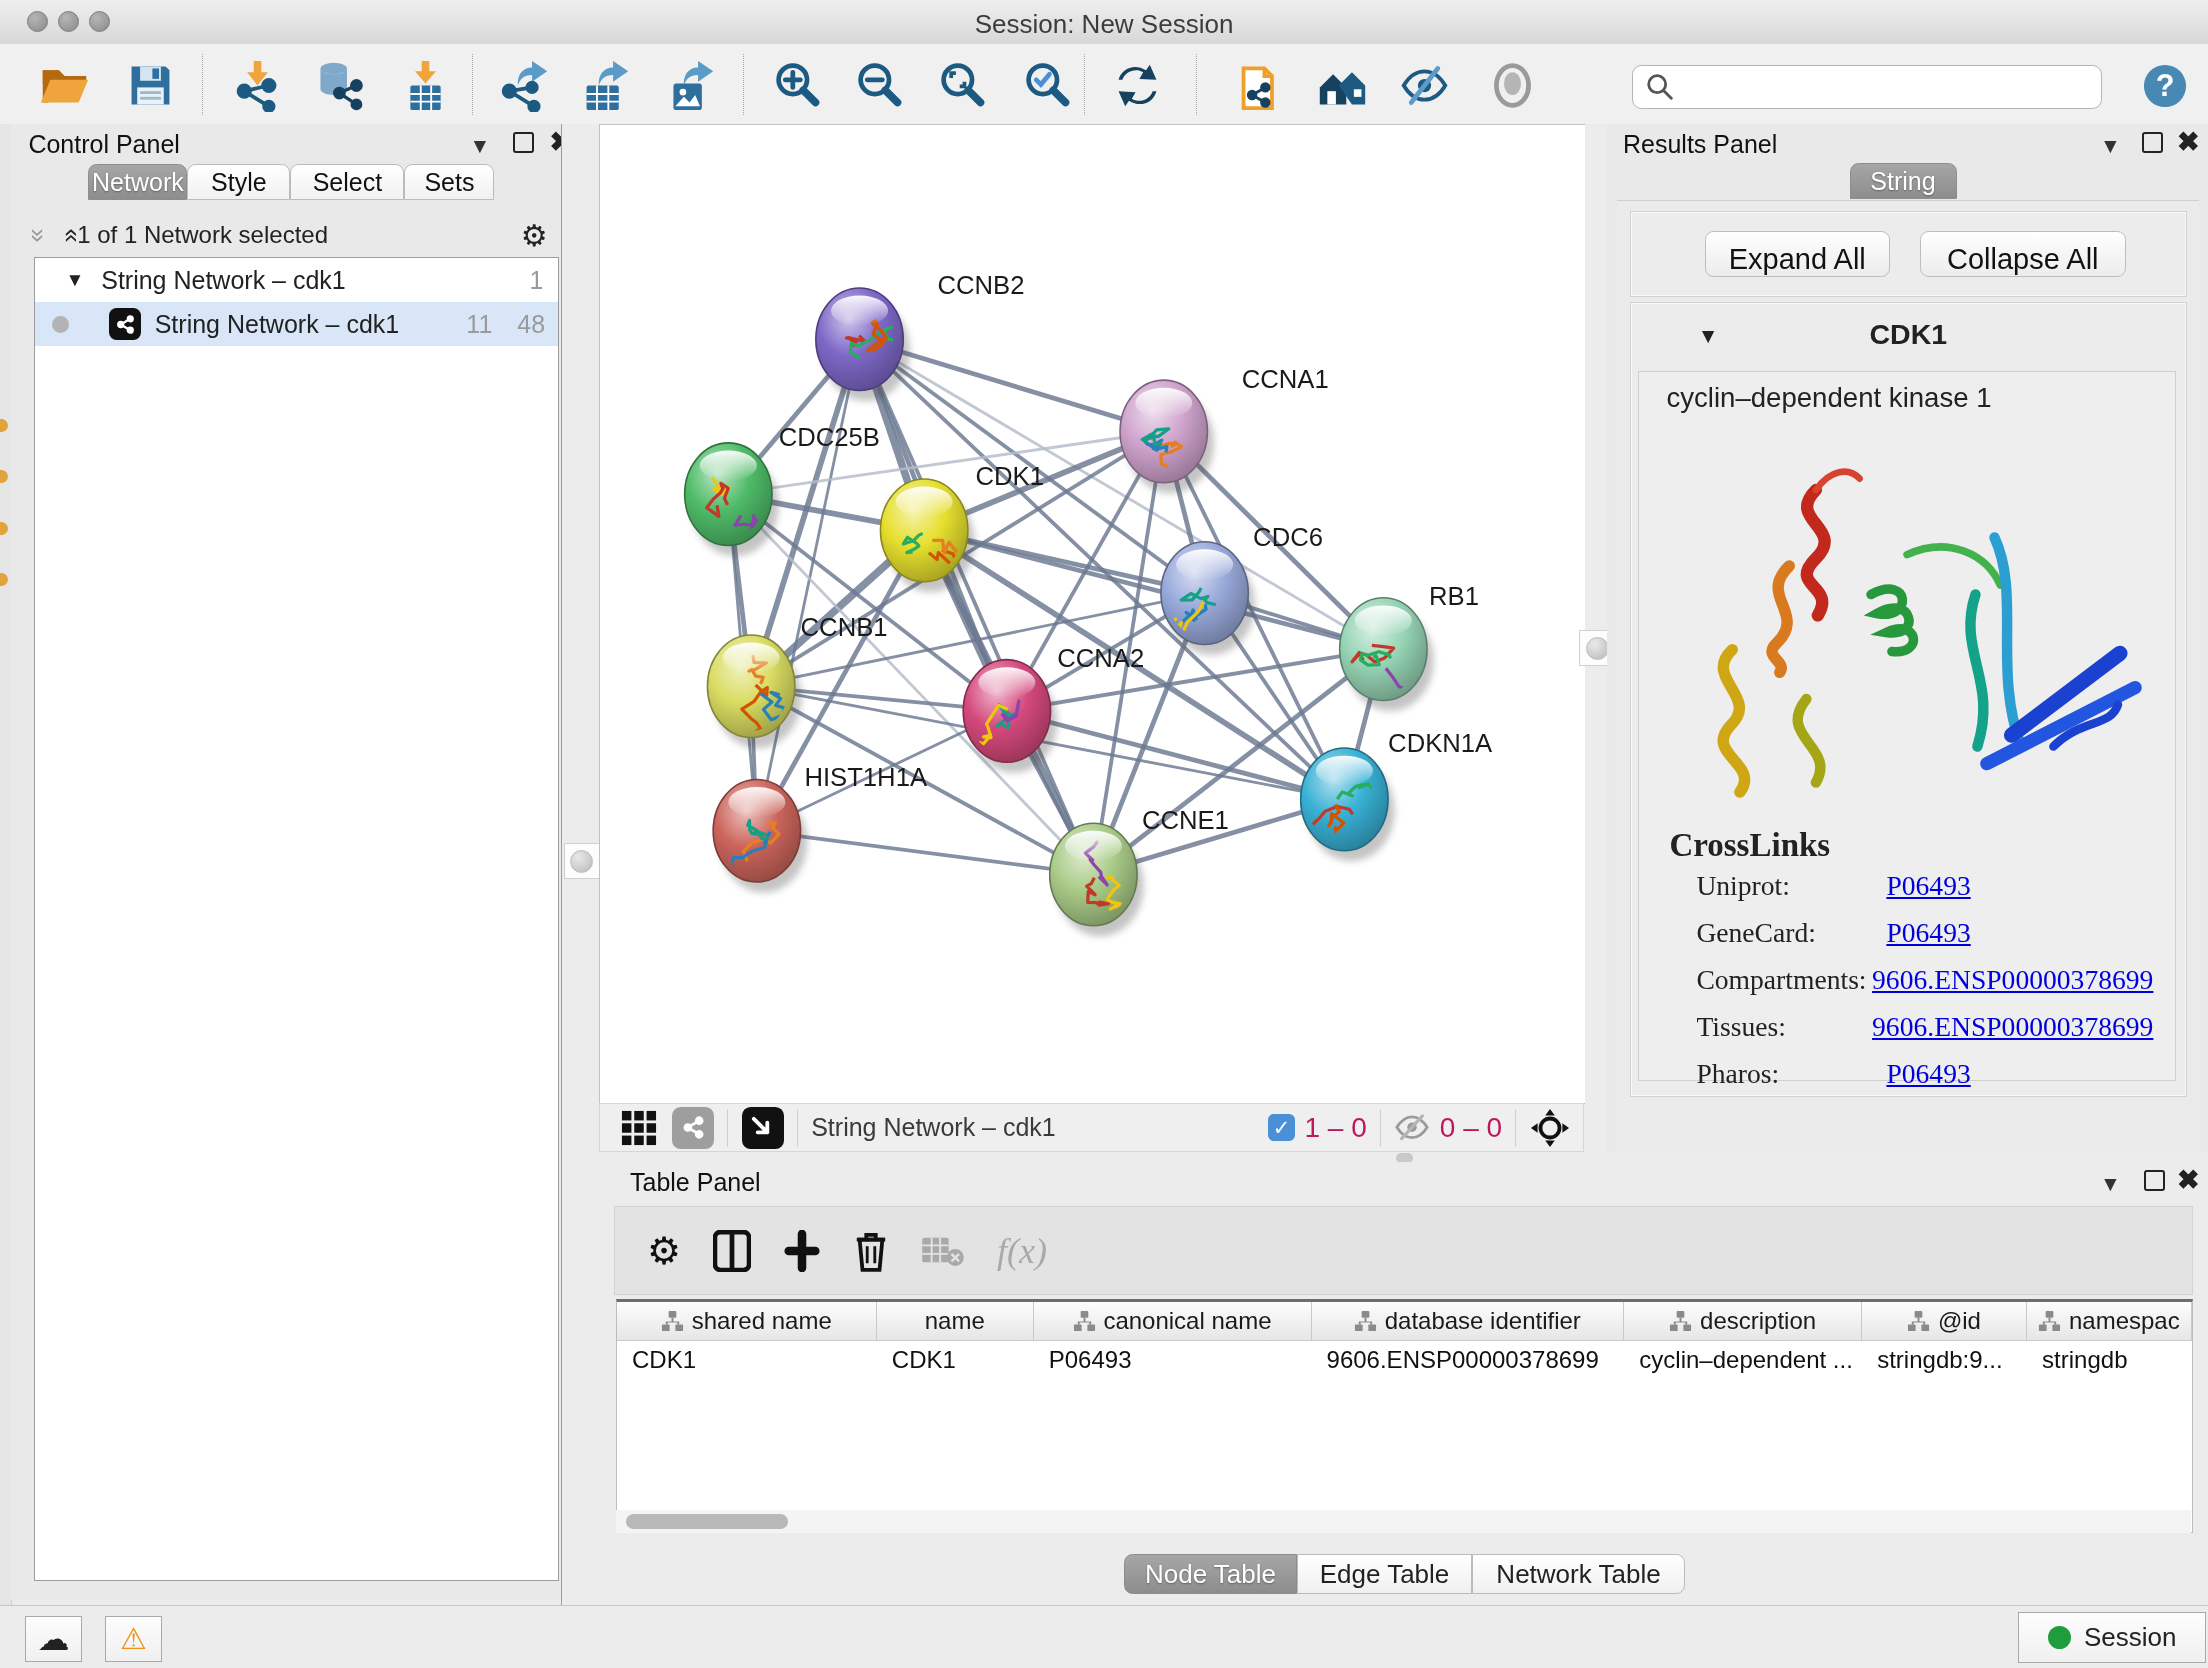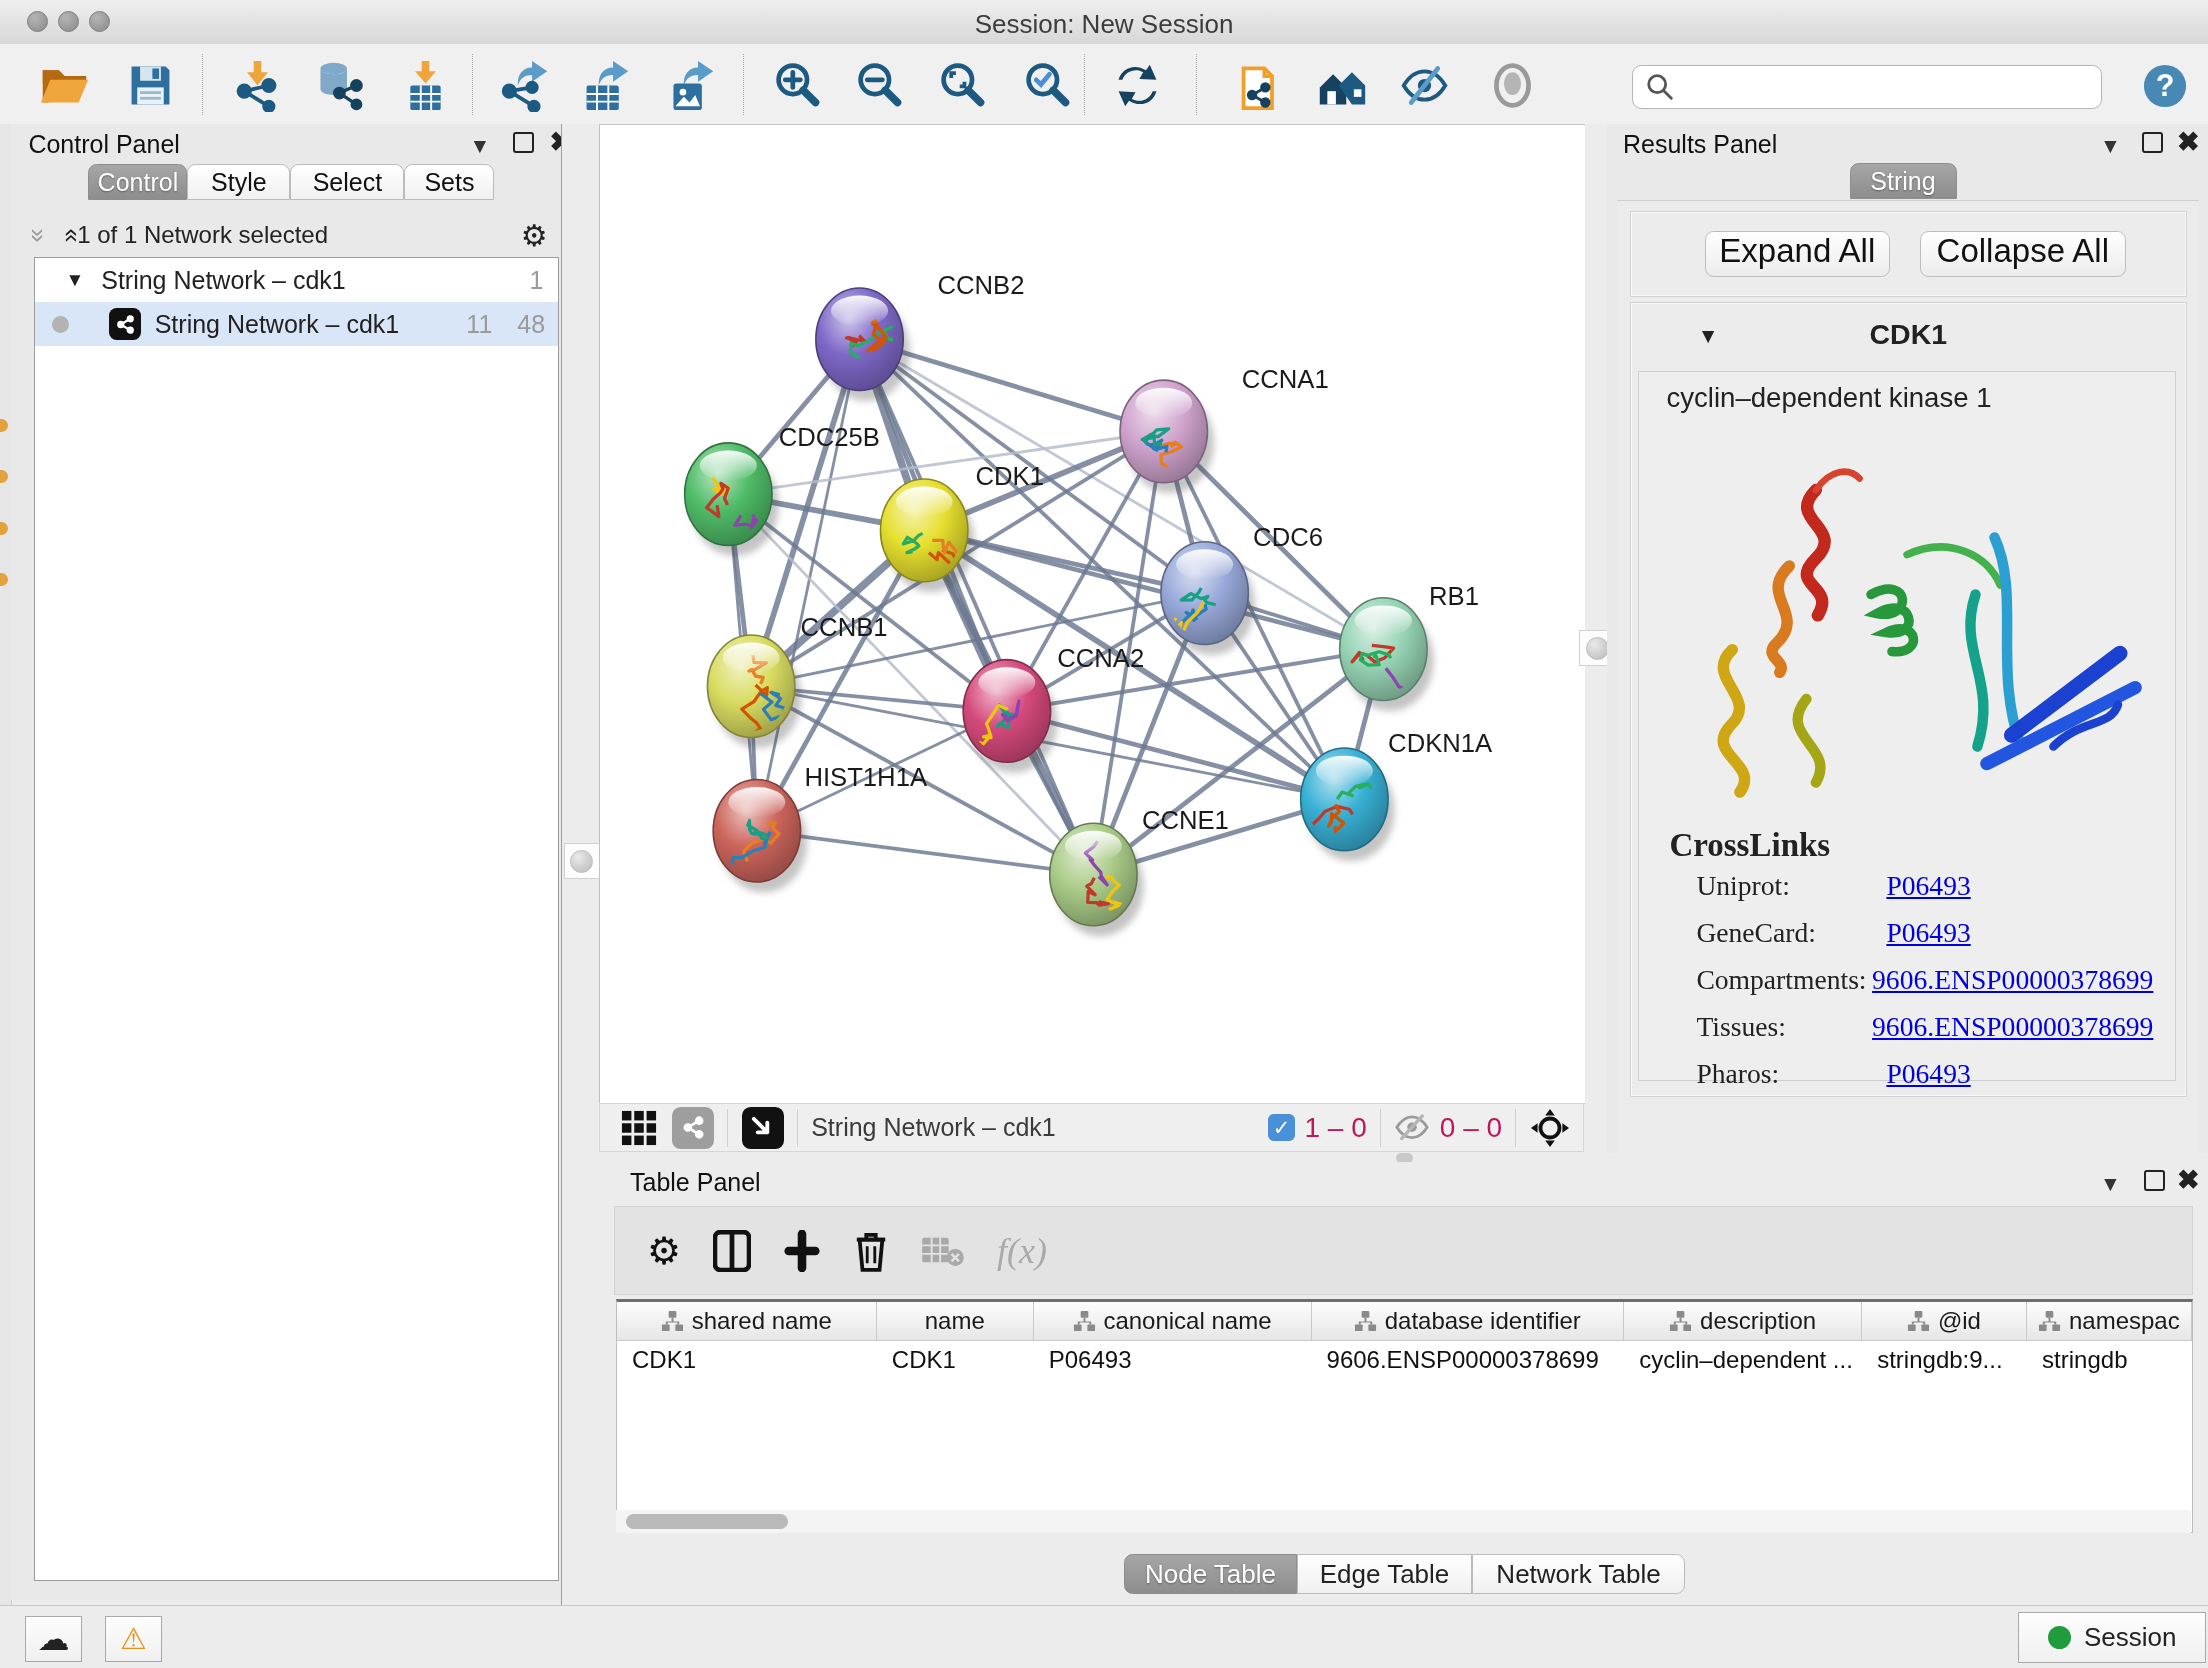--- a/index.html
+++ b/index.html
@@ -35,21 +35,21 @@
   .netcanvas{left:599px;top:124px;width:1032px;height:980px;background:#fff;border:1px solid #c2c2c2;box-sizing:border-box}
   .netbar{left:599px;top:1103px;width:985px;height:49px;background:#efefef;border:1px solid #d6d6d6;box-sizing:border-box;display:flex;align-items:center}
   .nbsep{width:0;height:38px;border-left:1px solid #cfcfcf;margin:0 13.3px}
   .nbtext{font-size:25px;color:#3a3a3a}
   .nbnum{font-size:28px;color:#be185d}
   .chk{width:27px;height:27px;background:#4a90d9;border-radius:5.7px;color:#fff;font-size:21px;display:flex;align-items:center;justify-content:center}
   
   .rpanel{left:1607px;top:124px;width:601px;height:1039px;background:#e9e9e9}
   .rbody{left:9.5px;top:76px;width:582px;height:955px;background:#ebebeb;border-top:1.9px solid #cfcfcf}
   .sunken{background:#ececec;border:1.9px solid #d2d2d2;box-shadow:inset 0 0 0 1px #f8f8f8}
-  .btn{background:linear-gradient(#ffffff,#ececec);border:1px solid #bdbdbd;border-radius:8.6px;font-size:33px;color:#111;display:flex;align-items:flex-start;justify-content:center}
+  .btn{background:linear-gradient(#ffffff,#ececec);border:1px solid #bdbdbd;border-radius:8.6px;font-size:29px;color:#111;display:flex;align-items:flex-end;justify-content:center}
   .serif{font-family:"Liberation Serif",serif}
   .xlink{color:#0000dd;text-decoration:underline}
   
   .tpanel{left:599px;top:1162px;width:1609px;height:443px;background:#ececec}
   .ttool{left:15px;top:44px;width:1579px;height:89px;background:#e3e3e3;border:1px solid #d4d4d4;box-sizing:border-box;display:flex;align-items:center}
   .ticon{margin-left:32px;display:flex;align-items:center;justify-content:center}
   .tbl{left:17px;top:137px;width:1577px;height:234px;background:#fff;border:1px solid #bdbdbd;border-top:3.8px solid #6e6e6e;box-sizing:border-box}
   .thead{display:flex;height:38px;background:linear-gradient(#fdfdfd,#e6e6e6);border-bottom:1px solid #c9c9c9}
   .th{display:flex;align-items:center;justify-content:center;font-size:24px;color:#1a1a1a;border-right:1px solid #c9c9c9;box-sizing:border-box;gap:7.6px}
   .tr{display:flex;height:38px}
@@ -253,21 +253,21 @@
   <div class="abs" style="left:0;top:449px;width:7.6px;height:13.3px;border-radius:0 6.7px 6.7px 0;background:#e2a23c"></div>
 </div>
 
 <div class="abs cpanel">
   <div class="abs phead" style="left:17px;top:5.7px">Control Panel</div>
   <div class="abs" style="left:458px;top:9.5px;font-size:21px;color:#333">▼</div>
   <div class="abs floatbox" style="left:502px;top:7.6px"></div>
   <div class="abs" style="left:538px;top:1.9px;font-size:27px;font-weight:bold">✖</div>
 
   <div class="abs tab sel" style="left:77px;top:40px;width:99px">
-      <span>Control</span>
+      <span>Network</span>
     </div>
   <div class="abs tab" style="left:176px;top:40px;width:103px">
       <span>Style</span>
     </div>
   <div class="abs tab" style="left:279px;top:40px;width:114px">
       <span>Select</span>
     </div>
   <div class="abs tab" style="left:393px;top:40px;width:90px">
       <span>Sets</span>
     </div>

